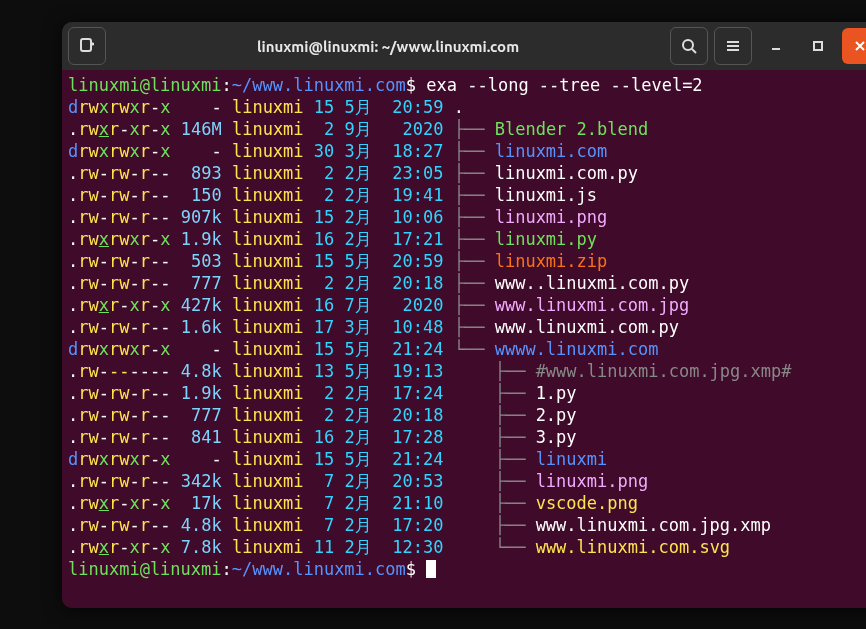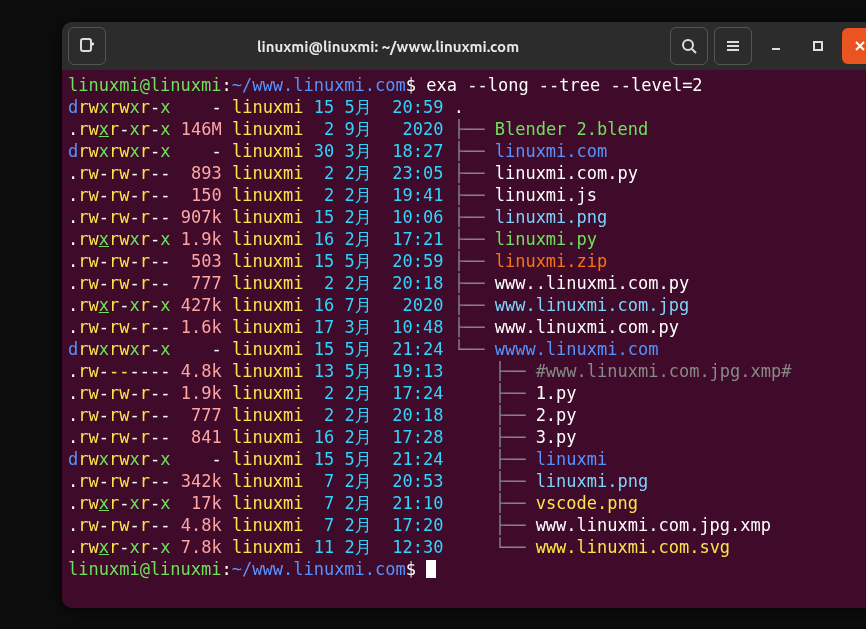--- a/index.html
+++ b/index.html
@@ -32,22 +32,22 @@
   .scrollbar{
     position:absolute;right:2px;top:50px;width:8px;height:126px;
     background:#c59db0;border-radius:4px;
   }
   
   .g{color:#6ee25a}   
   .b{color:#5693ff}   
   .y{color:#ffe34d}   
   .r{color:#f97316}   
   .c{color:#30d5ff}   
-  .m{color:#7dd3fc}   
-  .lg{color:#fca5a5}  
+  .m{color:#f0abfc}   
+  .lg{color:#7dd3fc}  
   .w{color:#ffffff}
   .gr{color:#888888}
   .u{text-decoration:underline}
   .cursor{background:#fff;color:#fff;display:inline-block;width:10px;height:18px;vertical-align:-2px}
 </style>
 </head>
 <body>
 
 <div class="window">
   <div class="titlebar">

